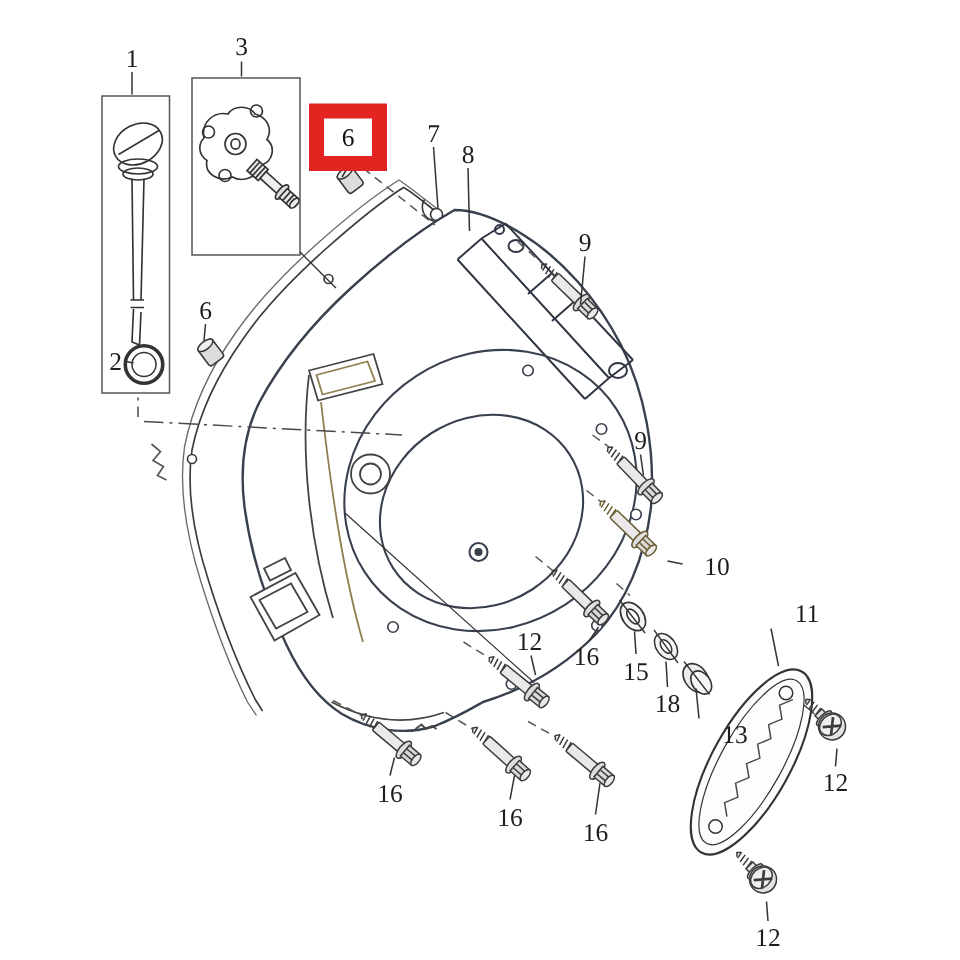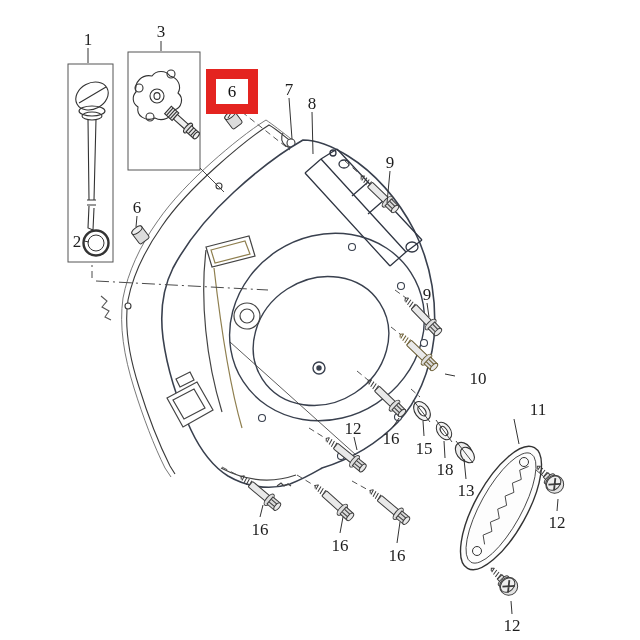--- a/index.html
+++ b/index.html
@@ -251,19 +251,19 @@
   <div class="callout" style="left:390px;top:162px">9</div>
   <div class="callout" style="left:137px;top:207px">6</div>
   <div class="callout" style="left:77px;top:241px">2</div>
   <div class="callout" style="left:427px;top:294px">9</div>
   <div class="callout" style="left:478px;top:378px">10</div>
   <div class="callout" style="left:538px;top:409px">11</div>
   <div class="callout" style="left:353px;top:428px">12</div>
   <div class="callout" style="left:391px;top:438px">16</div>
   <div class="callout" style="left:424px;top:448px">15</div>
   <div class="callout" style="left:445px;top:469px">18</div>
-  <div class="callout" style="left:466px;top:490px">13</div>
+  <div class="callout" style="left:490px;top:490px">13</div>
   <div class="callout" style="left:557px;top:522px">12</div>
   <div class="callout" style="left:260px;top:529px">16</div>
   <div class="callout" style="left:340px;top:545px">16</div>
   <div class="callout" style="left:397px;top:555px">16</div>
   <div class="callout" style="left:512px;top:625px">12</div>
 </div>
 
 </body></html>

